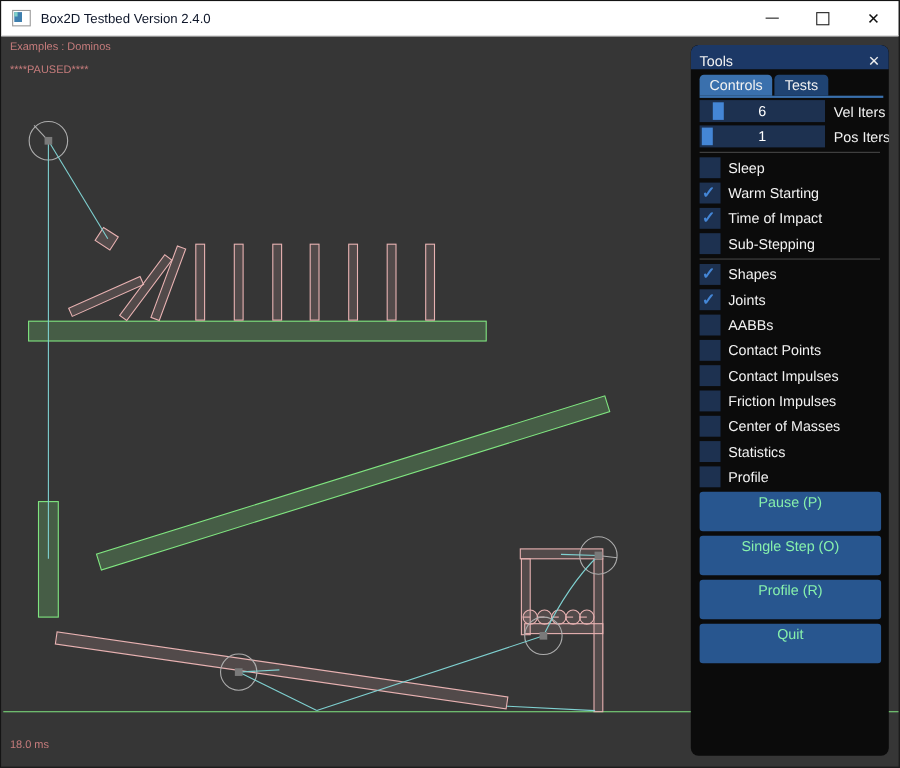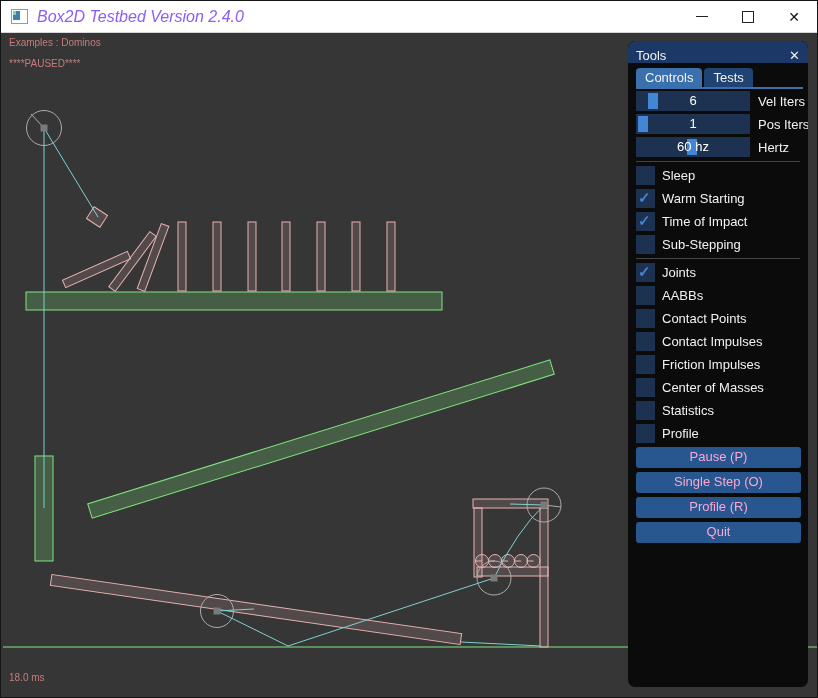--- a/index.html
+++ b/index.html
@@ -6,21 +6,21 @@
   .window{position:relative;width:818px;height:698px;background:var(--canvas-bg,#363636);
           overflow:hidden;border:1px solid #141414;box-sizing:border-box;}
 
   
   .titlebar{position:absolute;left:0;top:0;width:100%;height:31px;background:#ffffff;
             border-bottom:1px solid #d8d8d8;display:flex;align-items:center;z-index:6;}
   .app-icon{width:15px;height:13px;margin-left:10px;border:1px solid #9a9a9a;background:#fff;
             position:relative;flex:0 0 auto;}
   .app-icon::before{content:"";position:absolute;left:1px;top:1px;width:7px;height:9px;background:#3e7fae;}
   .app-icon::after{content:"";position:absolute;left:1px;top:1px;width:3px;height:4px;background:#7fd0c8;}
-  .win-title{margin-left:9px;font-size:16px;color:#8b5cf6;font-style:italic;}
+  .win-title{margin-left:9px;font-size:12px;color:#0f172a;}
   .win-controls{margin-left:auto;display:flex;height:100%;}
   .win-btn{width:46px;height:100%;display:flex;align-items:center;justify-content:center;
            color:#111;font-size:14px;cursor:default;}
   .glyph-min{width:12px;height:1px;background:#222;}
   .glyph-max{width:10px;height:10px;border:1px solid #222;}
 
   
   .scene{position:absolute;left:0;top:0;z-index:1;}
   .overlay{position:absolute;left:8px;z-index:2;font-size:10px;color:var(--salmon,#c67c7c);}
   .ov-example{top:36px;} .ov-paused{top:57px;} .ov-ms{top:671px;}
@@ -49,22 +49,22 @@
   .track{position:relative;width:114px;height:20px;background:var(--frame-bg,#1d3150);flex:0 0 auto;}
   .grab{position:absolute;top:2px;bottom:2px;width:10px;background:var(--grab-blue,#4486d6);}
   .sval{position:absolute;left:0;right:0;top:0;bottom:0;text-align:center;line-height:20px;color:#fff;}
   .slabel{margin-left:8px;white-space:nowrap;}
   .sep{height:1px;background:#454545;margin:4px 3px 4px 0;}
   .crow{display:flex;align-items:center;height:19px;margin-bottom:4px;text-align:center;}
   .cb{position:relative;width:19px;height:19px;background:var(--frame-bg,#1d3150);flex:0 0 auto;}
   .cb.checked::after{content:"✓";position:absolute;left:2px;top:0px;font-size:15px;font-weight:bold;
                      color:var(--grab-blue,#4486d6);}
   .clabel{margin-left:7px;white-space:nowrap;}
-  .btn{height:21px;line-height:19px;margin:0 2px 4px 0;background:var(--button-blue,#28568f);
-       border-radius:3px;text-align:center;color:#f9a8d4;cursor:default;}
+  .btn{height:36px;line-height:19px;margin:0 2px 4px 0;background:var(--button-blue,#28568f);
+       border-radius:3px;text-align:center;color:#86efac;cursor:default;}
   .btn.first{margin-top:3px;}
 </style>
 </head>
 <body>
 
 <div class="window">
 
   <svg class="scene" width="818" height="698" viewBox="0 0 818 698">
 
     <line x1="2" y1="646" x2="816" y2="646" class="static-line"></line>
@@ -179,27 +179,20 @@
         </div>
         <span class="slabel">Vel Iters</span>
       </div>
       <div class="srow">
         <div class="track">
           <div class="grab" style="left: 2px;"></div>
           <span class="sval">1</span>
         </div>
         <span class="slabel">Pos Iters</span>
       </div>
-      <div class="srow">
-        <div class="track">
-          <div class="grab" style="left: 51px;"></div>
-          <span class="sval">60 hz</span>
-        </div>
-        <span class="slabel">Hertz</span>
-      </div>
 
       <div class="sep"></div>
 
       <div class="crow">
         <div class="cb"></div>
         <span class="clabel">Sleep</span>
       </div>
       <div class="crow">
         <div class="cb checked"></div>
         <span class="clabel">Warm Starting</span>
@@ -208,20 +201,24 @@
         <div class="cb checked"></div>
         <span class="clabel">Time of Impact</span>
       </div>
       <div class="crow">
         <div class="cb"></div>
         <span class="clabel">Sub-Stepping</span>
       </div>
 
       <div class="sep"></div>
 
+      <div class="crow">
+        <div class="cb checked"></div>
+        <span class="clabel">Shapes</span>
+      </div>
       <div class="crow">
         <div class="cb checked"></div>
         <span class="clabel">Joints</span>
       </div>
       <div class="crow">
         <div class="cb"></div>
         <span class="clabel">AABBs</span>
       </div>
       <div class="crow">
         <div class="cb"></div>

